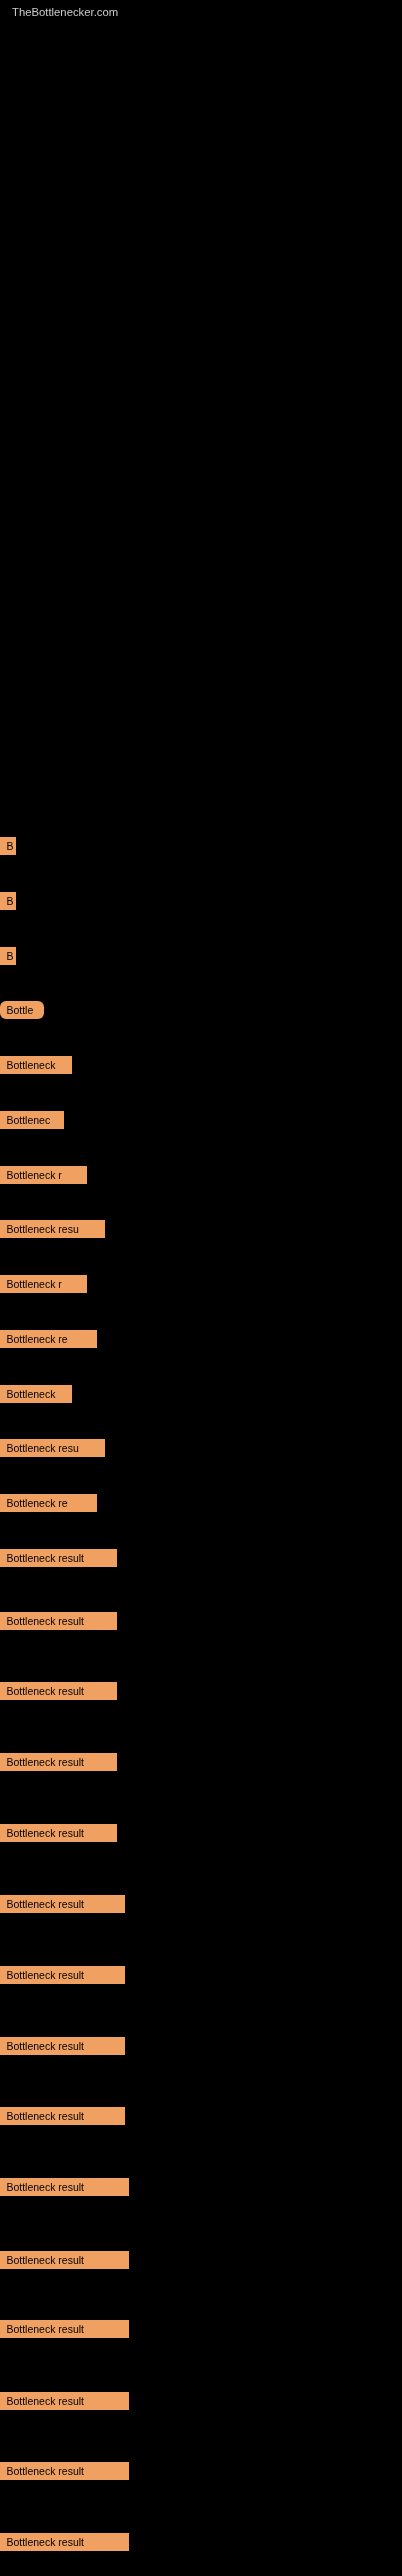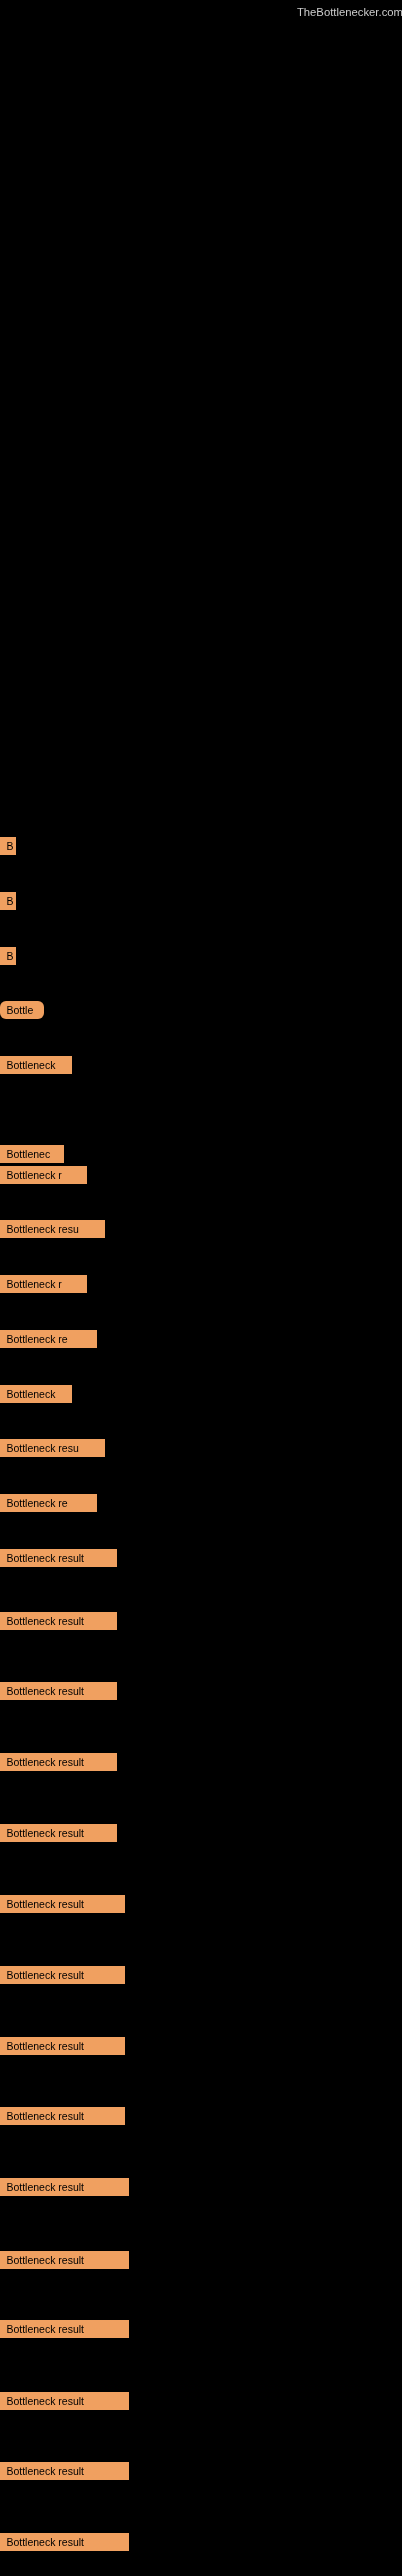--- a/index.html
+++ b/index.html
@@ -4,27 +4,27 @@
   <style>
     * { margin: 0; padding: 0; box-sizing: border-box; }
     body {
       background-color: #000;
       width: 403px;
       min-height: 2576px;
       font-family: Arial, sans-serif;
       position: relative;
     }
     .site-title {
-      text-align: right;
+      text-align: left;
       color: #ccc;
       font-size: 11.3px;
       padding: 6.4px 0;
       position: absolute;
       top: 0;
-      left: 4px;
+      left: 12px;
       right: 0;
     }
     .bottleneck-item {
       position: absolute;
       left: 0;
       background-color: #f0a060;
       color: #000;
       font-size: 10.5px;
       padding: 3.2px 6.4px;
       white-space: nowrap;
@@ -34,21 +34,21 @@
 </head>
 <body>
 
 <div class="site-title">TheBottlenecker.com</div>
 
 <div class="bottleneck-item" style="top: 837px; width: 16px;">B</div>
 <div class="bottleneck-item" style="top: 892px; width: 16px;">B</div>
 <div class="bottleneck-item" style="top: 947px; width: 16px;">B</div>
 <div class="bottleneck-item" style="top: 1001px; width: 44px; border-radius: 6px;">Bottle</div>
 <div class="bottleneck-item" style="top: 1056px; width: 72px;">Bottleneck</div>
-<div class="bottleneck-item" style="top: 1111px; width: 64px; margin-top: 34px;">Bottlenec</div>
+<div class="bottleneck-item" style="top: 1111px; width: 64px;">Bottlenec</div>
 <div class="bottleneck-item" style="top: 1166px; width: 87px;">Bottleneck r</div>
 <div class="bottleneck-item" style="top: 1220px; width: 105px;">Bottleneck resu</div>
 <div class="bottleneck-item" style="top: 1275px; width: 87px;">Bottleneck r</div>
 <div class="bottleneck-item" style="top: 1330px; width: 97px;">Bottleneck re</div>
 <div class="bottleneck-item" style="top: 1385px; width: 72px;">Bottleneck</div>
 <div class="bottleneck-item" style="top: 1439px; width: 105px;">Bottleneck resu</div>
 <div class="bottleneck-item" style="top: 1494px; width: 97px;">Bottleneck re</div>
 <div class="bottleneck-item" style="top: 1549px; width: 117px;">Bottleneck result</div>
 <div class="bottleneck-item" style="top: 1612px; width: 117px;">Bottleneck result</div>
 <div class="bottleneck-item" style="top: 1682px; width: 117px;">Bottleneck result</div>

